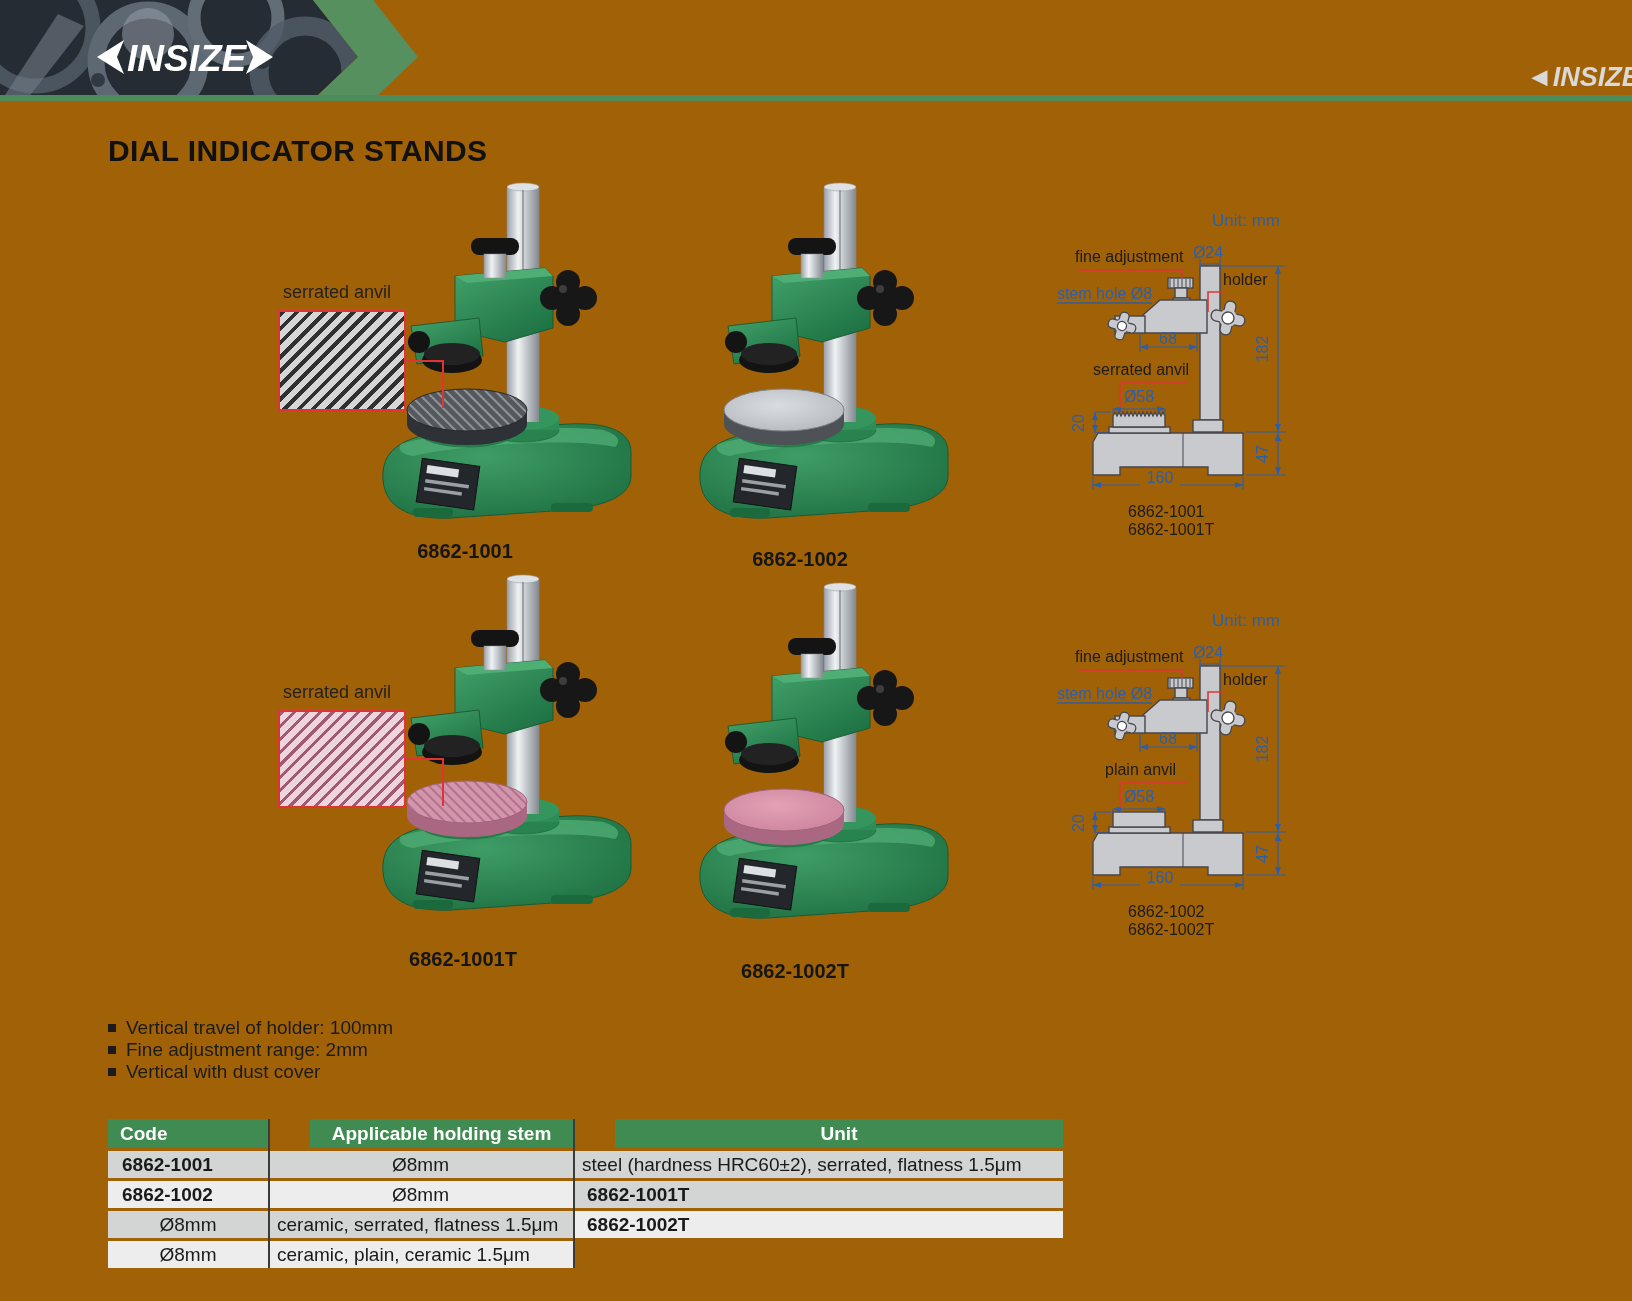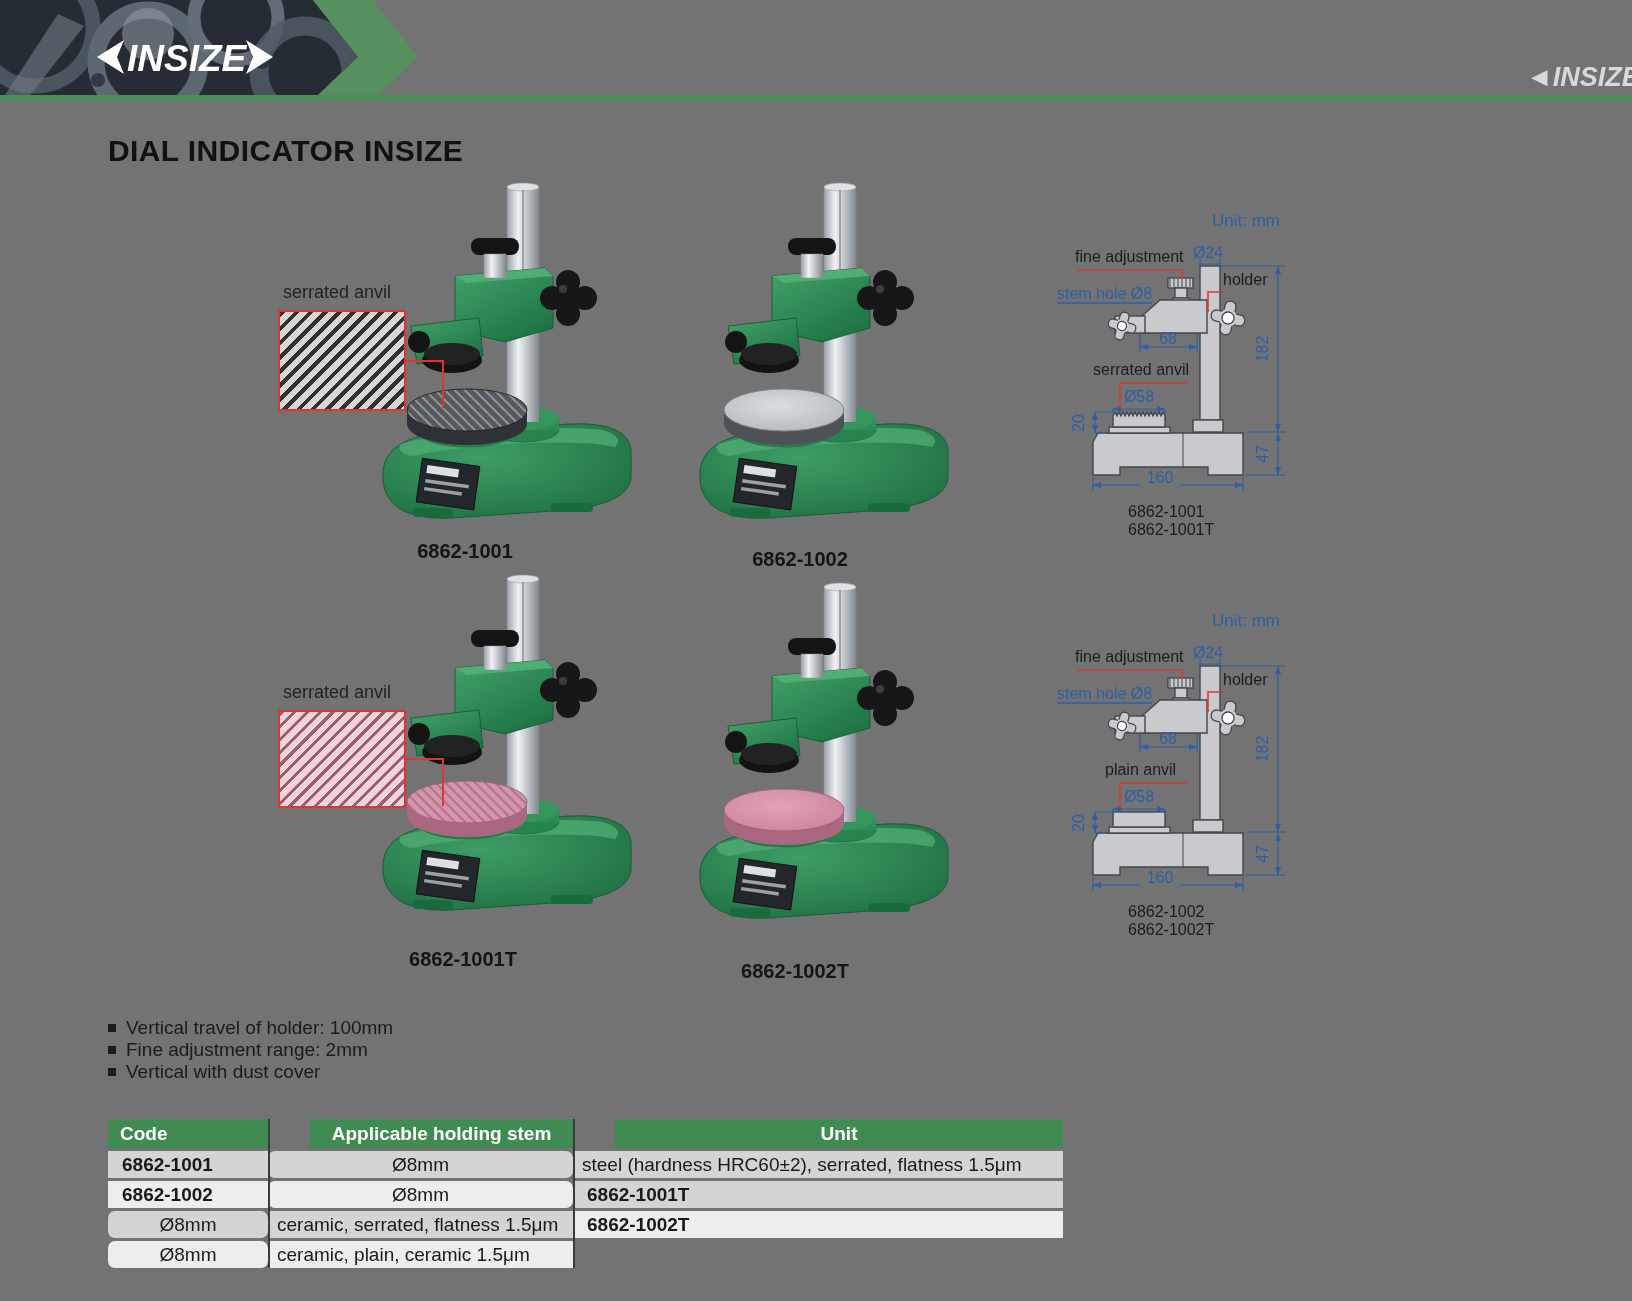--- a/index.html
+++ b/index.html
@@ -1,16 +1,16 @@
 <!DOCTYPE html>
 <html><head>
 <meta charset="utf-8">
 <style>
   html,body{margin:0;padding:0;background:#fff;}
-  #page{position:relative;width:1632px;height:1301px;background:#737373;overflow:hidden;
+  #page{position:relative;width:1632px;height:1301px;background:#a16207;overflow:hidden;
         font-family:"Liberation Sans", sans-serif;color:#1a1a1a;}
   .abs{position:absolute;}
   
   #green-line{position:absolute;left:0;top:95px;width:1632px;height:6px;background:#4d8b58;}
   #watermark{position:absolute;left:1526px;top:62px;width:106px;height:34px;overflow:hidden;
              white-space:nowrap;font-style:italic;font-weight:bold;font-size:27px;color:#d9d9d9;}
   
   #page-title{position:absolute;left:108px;top:134px;font-size:30px;font-weight:bold;color:#111;
               letter-spacing:0.4px;}
   
@@ -25,21 +25,21 @@
   .feature{position:absolute;left:108px;display:flex;align-items:center;font-size:19px;color:#1b1b1b;}
   .feature .bullet{width:8px;height:8px;background:#1b1b1b;margin-right:10px;flex:0 0 auto;}
   
   #spec-table{position:absolute;left:108px;top:1119px;width:955px;display:grid;
               grid-template-columns:160px 305px 490px;grid-auto-rows:auto;row-gap:3px;}
   .th{background:#3f8b51;color:#fff;font-weight:bold;font-size:19px;height:29px;display:flex;align-items:center;}
   .td{font-size:19px;height:27px;display:flex;align-items:center;}
   .row-odd{background:#d3d4d4;}
   .row-even{background:#ededee;}
   .cell-code{padding-left:14px;font-weight:bold;}
-  .cell-center{justify-content:center;border-radius:7px;}
+  .cell-center{justify-content:center;}
   .cell-left{padding-left:9px;}
   .th-left{padding-left:12px;}
   .th-center{justify-content:center;margin-left:42px;}
   .vdivider{position:absolute;top:1119px;width:2px;height:149px;background:#3b3b3b;}
   
   .dia-blue{fill:#2d5fa8;font-family:"Liberation Sans",sans-serif;}
   .dia-black{fill:#1c1c1c;font-family:"Liberation Sans",sans-serif;}
 </style>
 </head>
 <body>
@@ -101,21 +101,21 @@
     <polygon points="313,0 373,0 418,57 377,96 317,96 358,57" fill="#55905e"></polygon>
     <g>
       <path d="M124,40 L97,57 L124,74 L117,57 Z" fill="#ffffff"></path>
       <path d="M246,40 L273,57 L246,74 L253,57 Z" fill="#ffffff"></path>
       <text x="127" y="71" font-size="37" font-weight="bold" font-style="italic" fill="#ffffff" font-family="Liberation Sans, sans-serif">INSIZE</text>
     </g>
   </svg>
   <div id="green-line"></div>
   <div id="watermark"><span>◄</span><span>INSIZE</span></div>
 
-  <div id="page-title">DIAL INDICATOR INSIZE</div>
+  <div id="page-title">DIAL INDICATOR STANDS</div>
 
   <svg class="abs" style="left:355px;top:180px" width="300" height="345" viewBox="0 0 300 345">
     <rect x="152" y="6" width="32" height="238" rx="3" fill="url(#colGrad)" stroke="#868c93" stroke-width="0.6"></rect>
     <ellipse cx="168" cy="7" rx="16" ry="4" fill="#dfe2e5" stroke="#9aa0a6" stroke-width="0.6"></ellipse>
     <line x1="168" y1="10" x2="168" y2="240" stroke="#6f757c" stroke-width="2" opacity="0.55"></line>
     <path d="M28,300 C26,272 44,258 86,252 L214,244 C258,242 276,254 276,272 L276,296 C276,316 250,326 212,330 L96,338 C52,340 30,326 28,300 Z" fill="url(#baseGrad)" stroke="#175c36"></path>
     <path d="M46,264 C84,252 204,244 248,250 C264,255 266,261 260,267 C218,257 102,265 58,276 C46,274 42,269 46,264 Z" fill="#50ad74" opacity="0.75"></path>
     <rect x="58" y="328" width="40" height="9" rx="4" fill="#1b6a3e"></rect>
     <rect x="196" y="323" width="42" height="9" rx="4" fill="#1b6a3e"></rect>
     <ellipse cx="168" cy="250" rx="36" ry="12" fill="#28834f" stroke="#1a6a3e" stroke-width="0.7"></ellipse>

